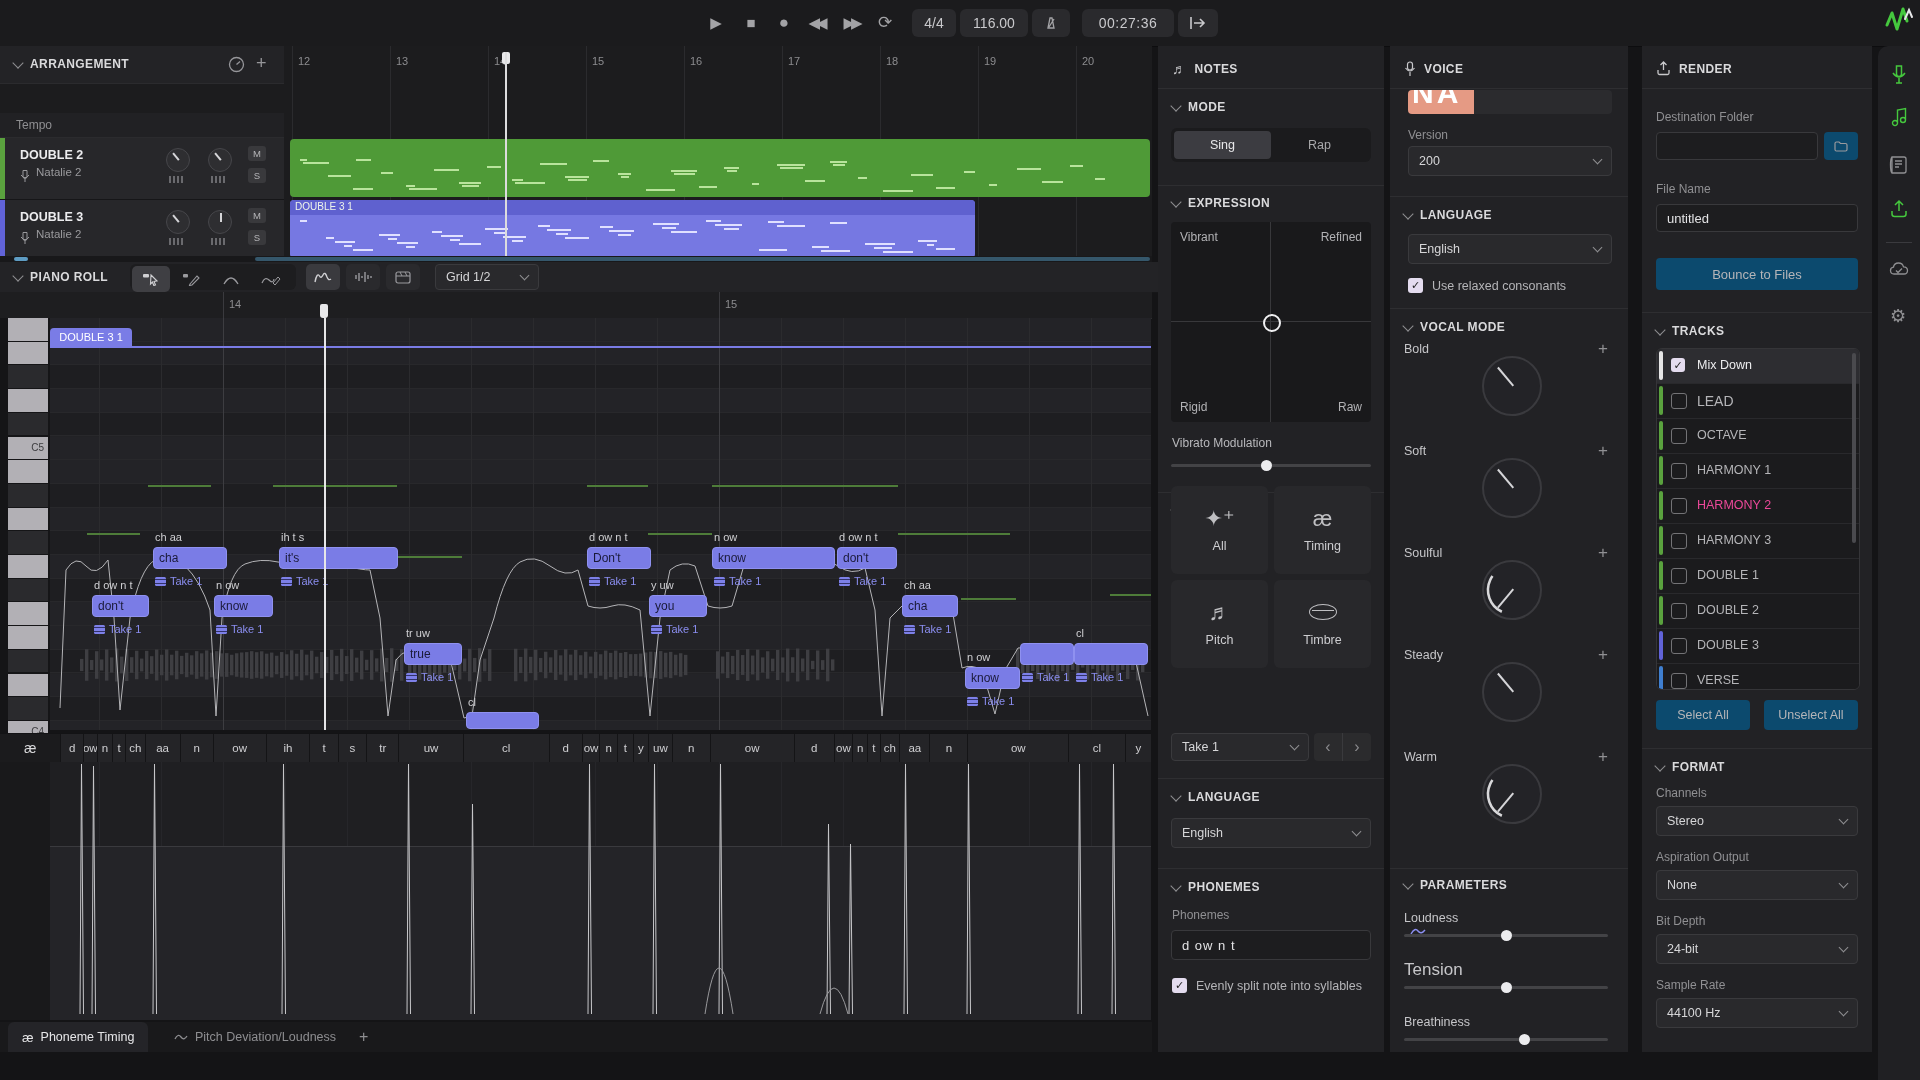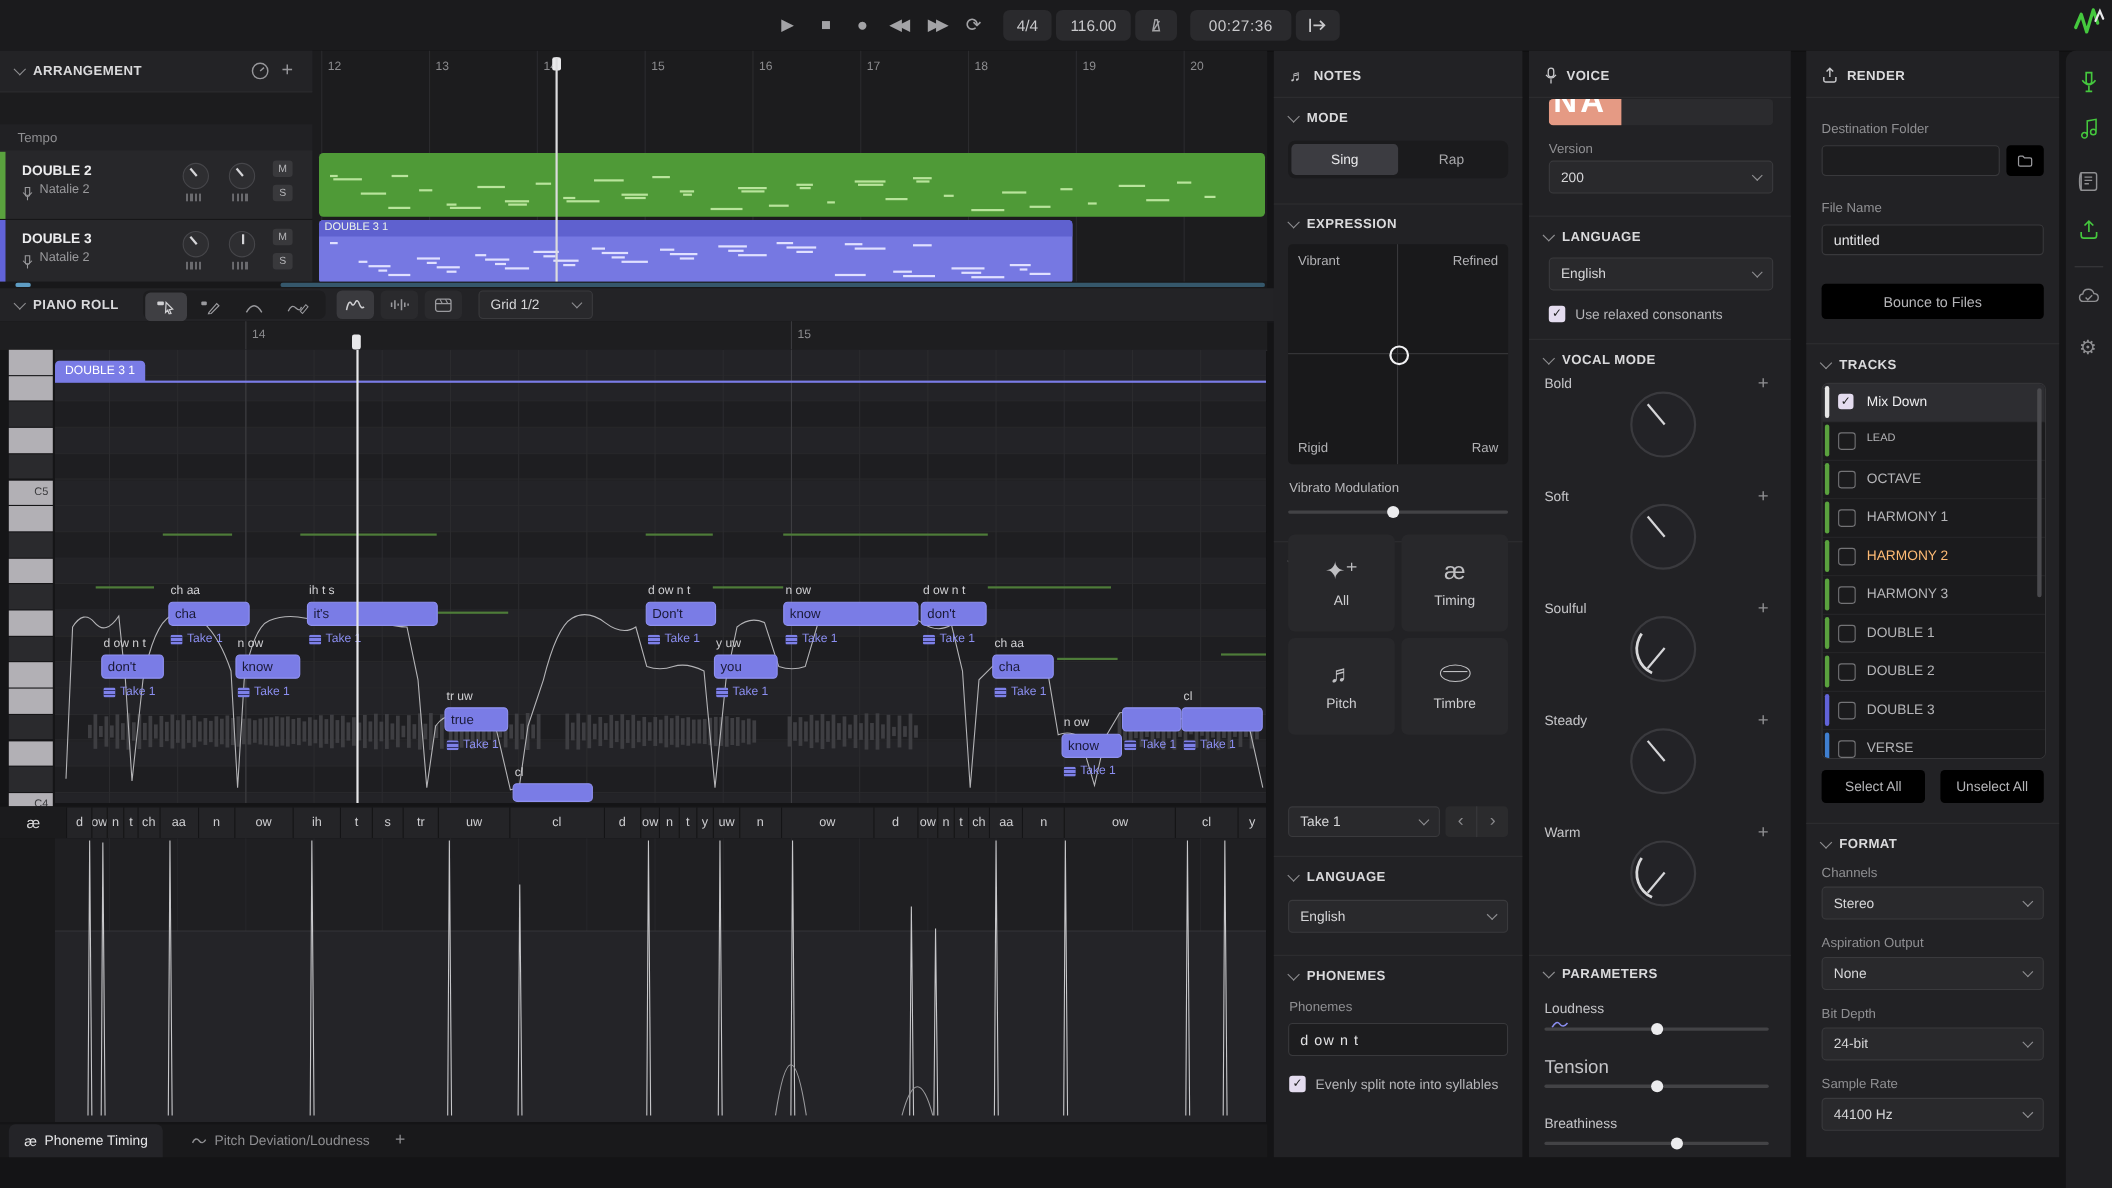--- a/index.html
+++ b/index.html
@@ -14,21 +14,21 @@
   
   .chev{display:inline-block;width:7px;height:7px;border-right:1.6px solid #8f8f92;border-bottom:1.6px solid #8f8f92;
         transform:rotate(45deg);margin-right:8px;margin-bottom:2px;}
   .sect-h{position:absolute;font-size:12px;font-weight:bold;letter-spacing:.4px;color:#dadadc;display:flex;align-items:center;justify-content:space-between;}
   .lbl{position:absolute;font-size:12px;color:#909093;}
   .dd{position:absolute;background:#29292c;border:1px solid #3a3a3d;border-radius:4px;color:#d6d6d8;
       font-size:12.5px;display:flex;align-items:center;padding:0 10px;box-sizing:border-box;}
   .dd .dchev{margin-left:auto;width:6px;height:6px;border-right:1.4px solid #8f8f92;border-bottom:1.4px solid #8f8f92;transform:rotate(45deg);margin-bottom:3px;}
   .inp{position:absolute;background:#1d1d1f;border:1px solid #39393c;border-radius:4px;color:#e2e2e4;
        font-size:13px;display:flex;align-items:center;padding:0 10px;box-sizing:border-box;}
-  .btn{position:absolute;background:#000000;border-radius:4px;color:#b5b5b8;font-size:12.5px;
+  .btn{position:absolute;background:#0c4a6e;border-radius:4px;color:#b5b5b8;font-size:12.5px;
        display:flex;align-items:center;justify-content:center;box-sizing:border-box;}
   .divider{position:absolute;height:1px;background:#2e2e31;}
   .cb{position:absolute;width:15px;height:15px;border-radius:3px;background:#e4dcef;color:#222;
       font-size:11px;line-height:15px;text-align:center;}
   .cb.off{background:transparent;border:1.5px solid #737376;}
   .slider{position:absolute;height:3px;background:#434346;border-radius:2px;}
   .thumb{position:absolute;width:11px;height:11px;border-radius:50%;background:#ececee;top:-4px;}
   .knob{position:absolute;border-radius:50%;background:#232327;border:2px solid #3a3a3e;}
   .needle{position:absolute;left:50%;bottom:50%;width:2px;height:42%;background:#d5d5d8;transform-origin:50% 100%;}
   .panel{position:absolute;top:46px;height:1006px;background:#222225;}
@@ -924,36 +924,36 @@
     <div class="abs" style="left:14px;top:302px;width:202px;height:340px;background:#1b1b1d;border:1px solid #353538;border-radius:6px;overflow:hidden;" id="render-track-list">
 
     <div class="track-item" style="background: rgb(45, 45, 49);">
           <span style="position:absolute;left:2px;top:2px;bottom:3px;width:4px;border-radius:2px;background:#e6e6e6;"></span>
   <span class="cb " style="left:14px;top:9px;width:14px;height:14px;line-height:14px;">✓</span>
   <span style="position:absolute;left:40px;top:9px;font-size:12.5px;color:#ededef;">Mix Down</span>
         </div>
         <div class="track-item">
           <span style="position:absolute;left:2px;top:2px;bottom:3px;width:4px;border-radius:2px;background:#5aa23e;"></span>
   <span class="cb off" style="left:14px;top:9px;width:14px;height:14px;line-height:14px;"></span>
-  <span style="position:absolute;left:40px;top:9px;font-size:10px;color:#b5b5b8;">LEAD</span>
+  <span style="position:absolute;left:40px;top:9px;font-size:14px;color:#b5b5b8;">LEAD</span>
         </div>
         <div class="track-item">
           <span style="position:absolute;left:2px;top:2px;bottom:3px;width:4px;border-radius:2px;background:#5aa23e;"></span>
   <span class="cb off" style="left:14px;top:9px;width:14px;height:14px;line-height:14px;"></span>
   <span style="position:absolute;left:40px;top:9px;font-size:12.5px;color:#b5b5b8;">OCTAVE</span>
         </div>
         <div class="track-item">
           <span style="position:absolute;left:2px;top:2px;bottom:3px;width:4px;border-radius:2px;background:#5aa23e;"></span>
   <span class="cb off" style="left:14px;top:9px;width:14px;height:14px;line-height:14px;"></span>
   <span style="position:absolute;left:40px;top:9px;font-size:12.5px;color:#b5b5b8;">HARMONY 1</span>
         </div>
         <div class="track-item">
           <span style="position:absolute;left:2px;top:2px;bottom:3px;width:4px;border-radius:2px;background:#5aa23e;"></span>
   <span class="cb off" style="left:14px;top:9px;width:14px;height:14px;line-height:14px;"></span>
-  <span style="position:absolute;left:40px;top:9px;font-size:12.5px;color:#fdba74;">HARMONY 2</span>
+  <span style="position:absolute;left:40px;top:9px;font-size:12.5px;color:#ec4899;">HARMONY 2</span>
         </div>
         <div class="track-item">
           <span style="position:absolute;left:2px;top:2px;bottom:3px;width:4px;border-radius:2px;background:#5aa23e;"></span>
   <span class="cb off" style="left:14px;top:9px;width:14px;height:14px;line-height:14px;"></span>
   <span style="position:absolute;left:40px;top:9px;font-size:12.5px;color:#b5b5b8;">HARMONY 3</span>
         </div>
         <div class="track-item">
           <span style="position:absolute;left:2px;top:2px;bottom:3px;width:4px;border-radius:2px;background:#5aa23e;"></span>
   <span class="cb off" style="left:14px;top:9px;width:14px;height:14px;line-height:14px;"></span>
   <span style="position:absolute;left:40px;top:9px;font-size:12.5px;color:#b5b5b8;">DOUBLE 1</span>

